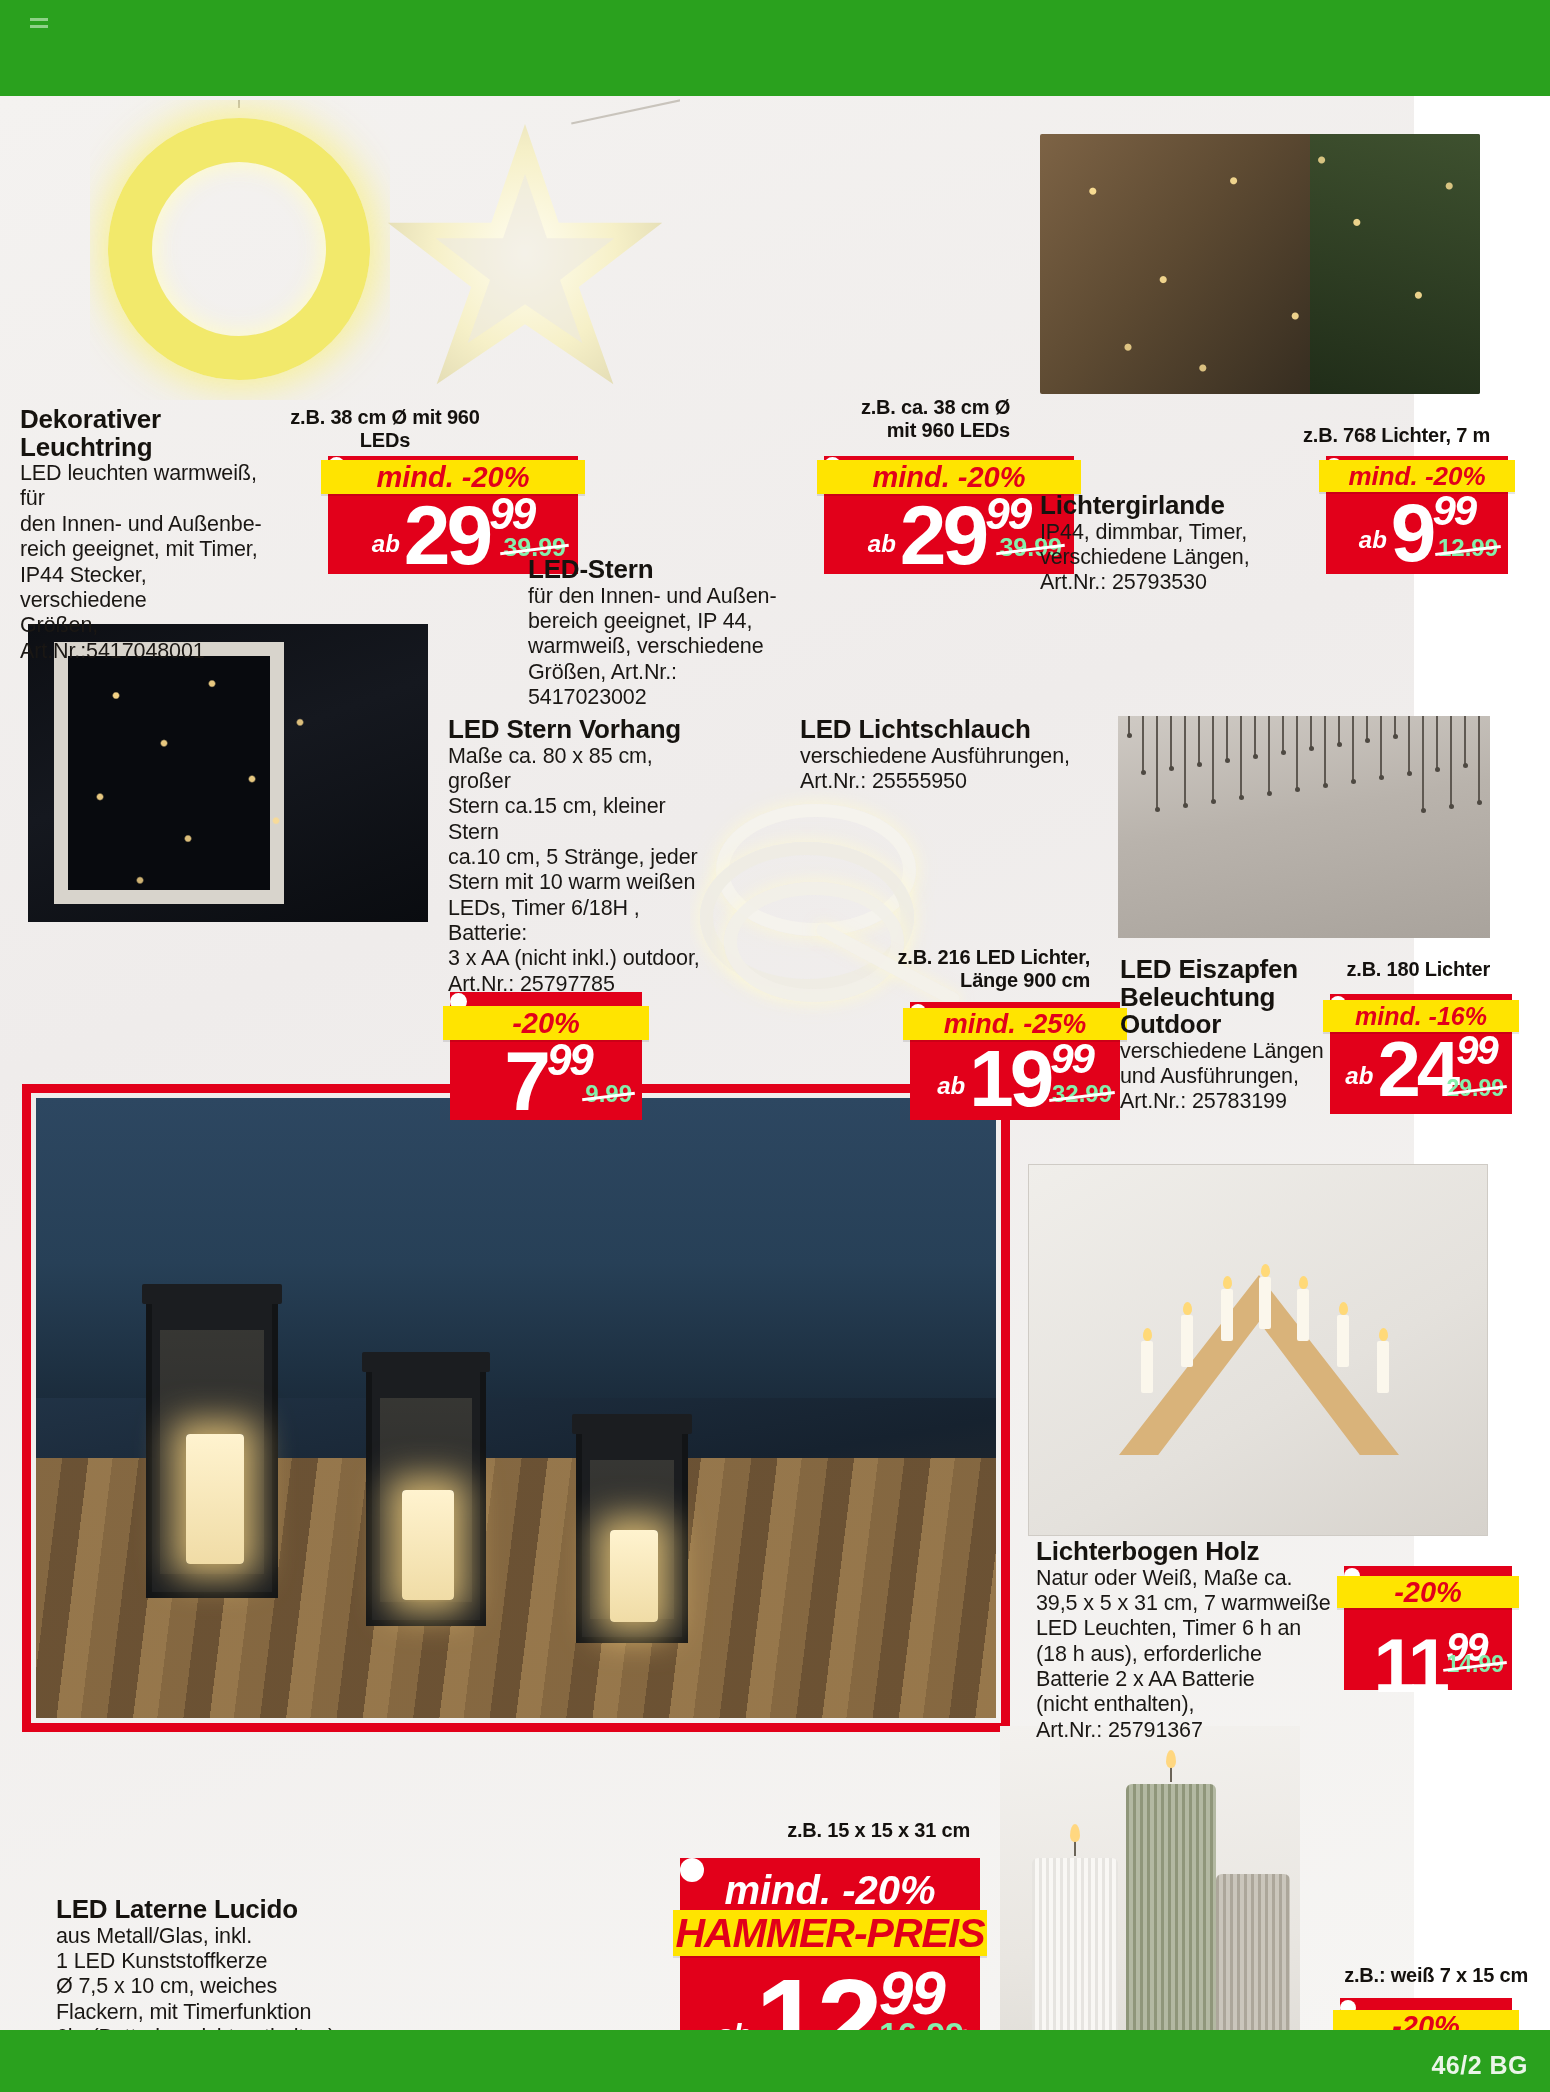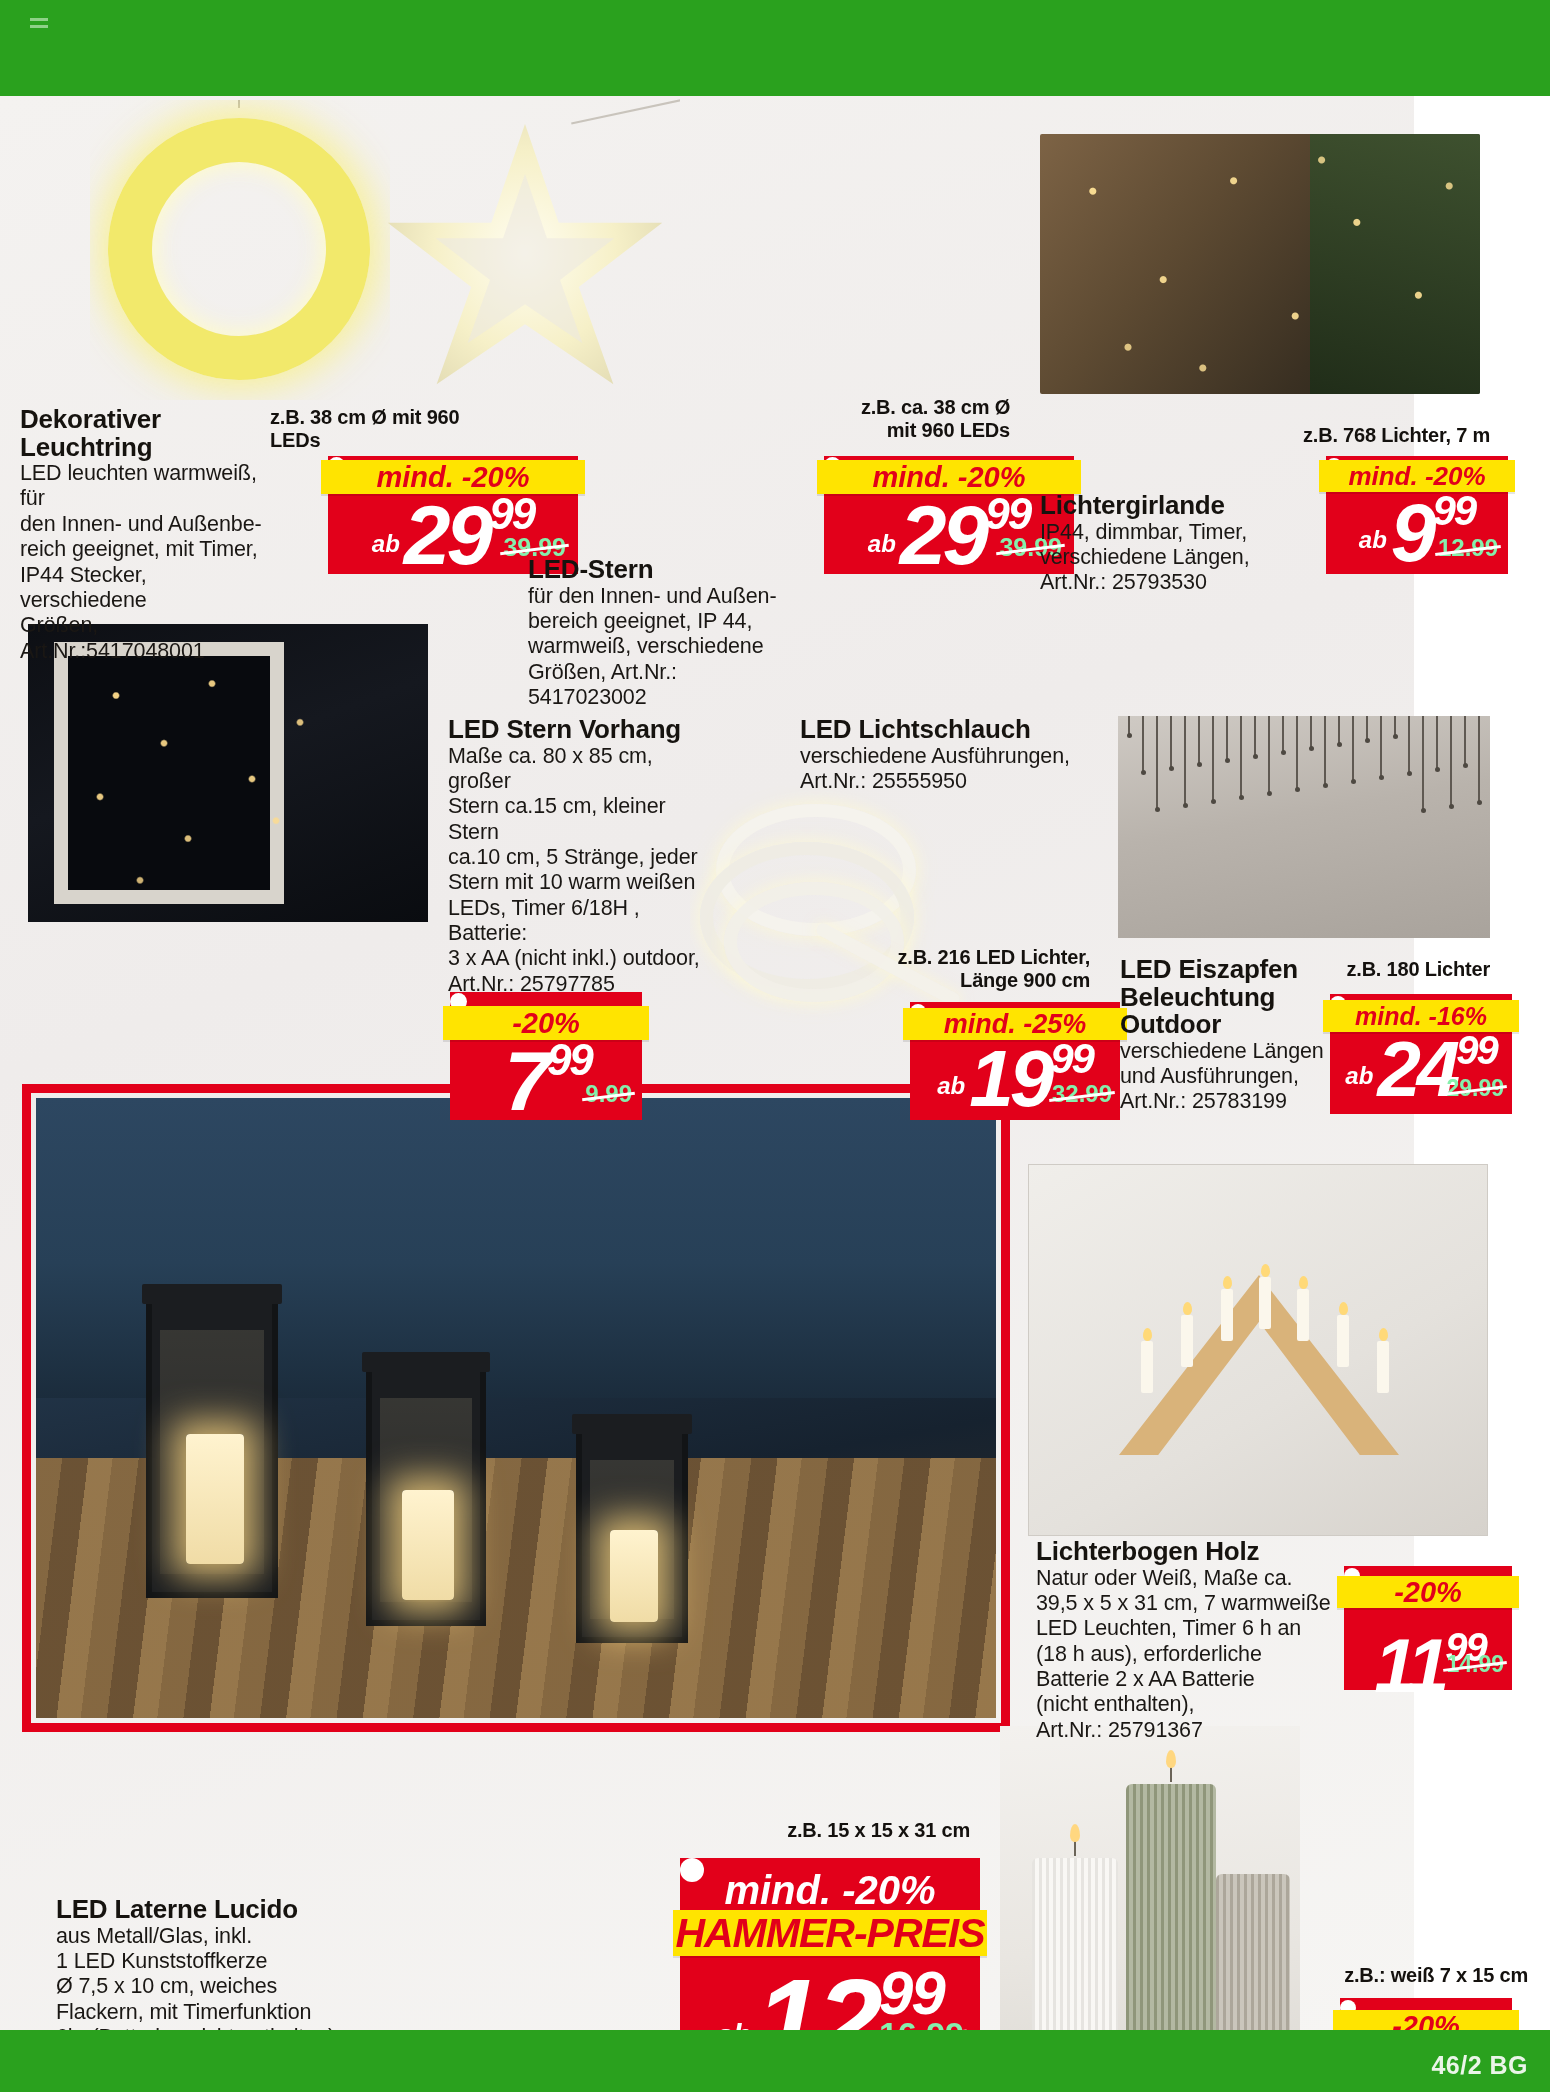--- a/index.html
+++ b/index.html
@@ -239,21 +239,21 @@
     font-size: 26px; font-weight: bold; color: #16130f;
     line-height: 1.06; letter-spacing: -.2px;
   }
   .prod p {
     font-size: 21.5px; color: #1a1714; line-height: 1.18;
     letter-spacing: -.1px;
   }
 
   .cap {
     position:absolute; font-size:20px; font-weight:bold; color:#14110e;
-    line-height:1.16; letter-spacing:-.2px;
+    line-height:1.16; text-align:center; letter-spacing:-.2px;
   }
   .cap.right { text-align:right; }
 
   
   .badge {
     position:absolute; background:#e2001a; color:#fff;
   }
   .badge .ribbon {
     position:absolute; left:-7px; right:-7px;
     background:#ffe400; color:#e2001a;
@@ -269,21 +269,21 @@
   }
   .badge .priceline {
     position:absolute; left:0; right:0;
     display:flex; align-items:flex-end; justify-content:center;
   }
   .badge .ab {
     font-size: 24px; font-weight:bold; font-style:italic;
     margin-right:4px; margin-bottom:12px;
   }
   .badge .euros {
-    font-weight:bold; font-style:italic; line-height:.82;
+    font-weight:bold; line-height:.82;
     letter-spacing:-4px;
   }
   .badge .dot {
     display:inline-block; border-radius:50%; background:#fff;
     vertical-align:bottom;
   }
   .badge .cents {
     font-weight:bold; font-style:italic; line-height:1;
     letter-spacing:-2px;
   }

